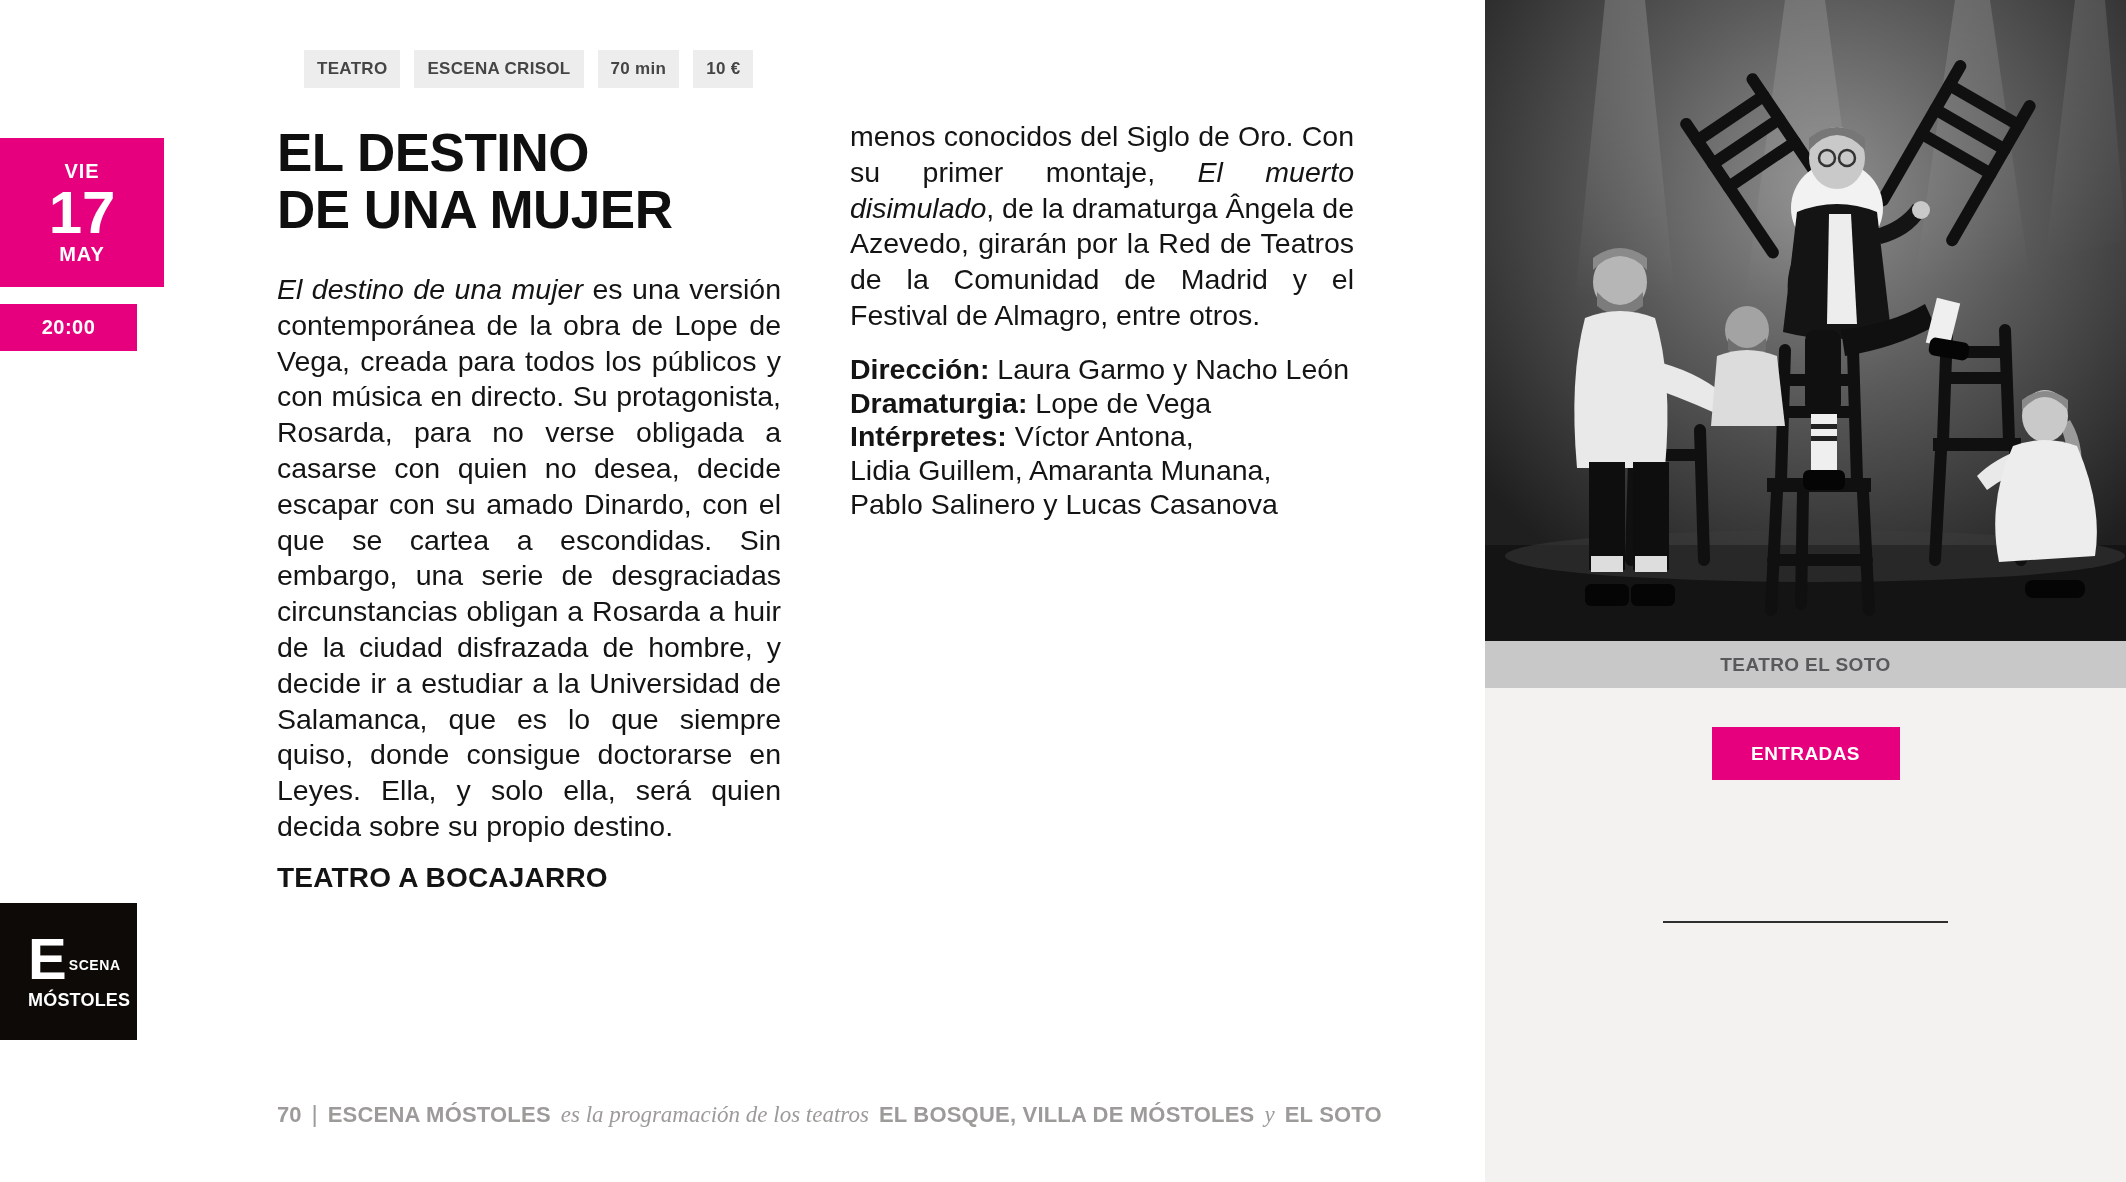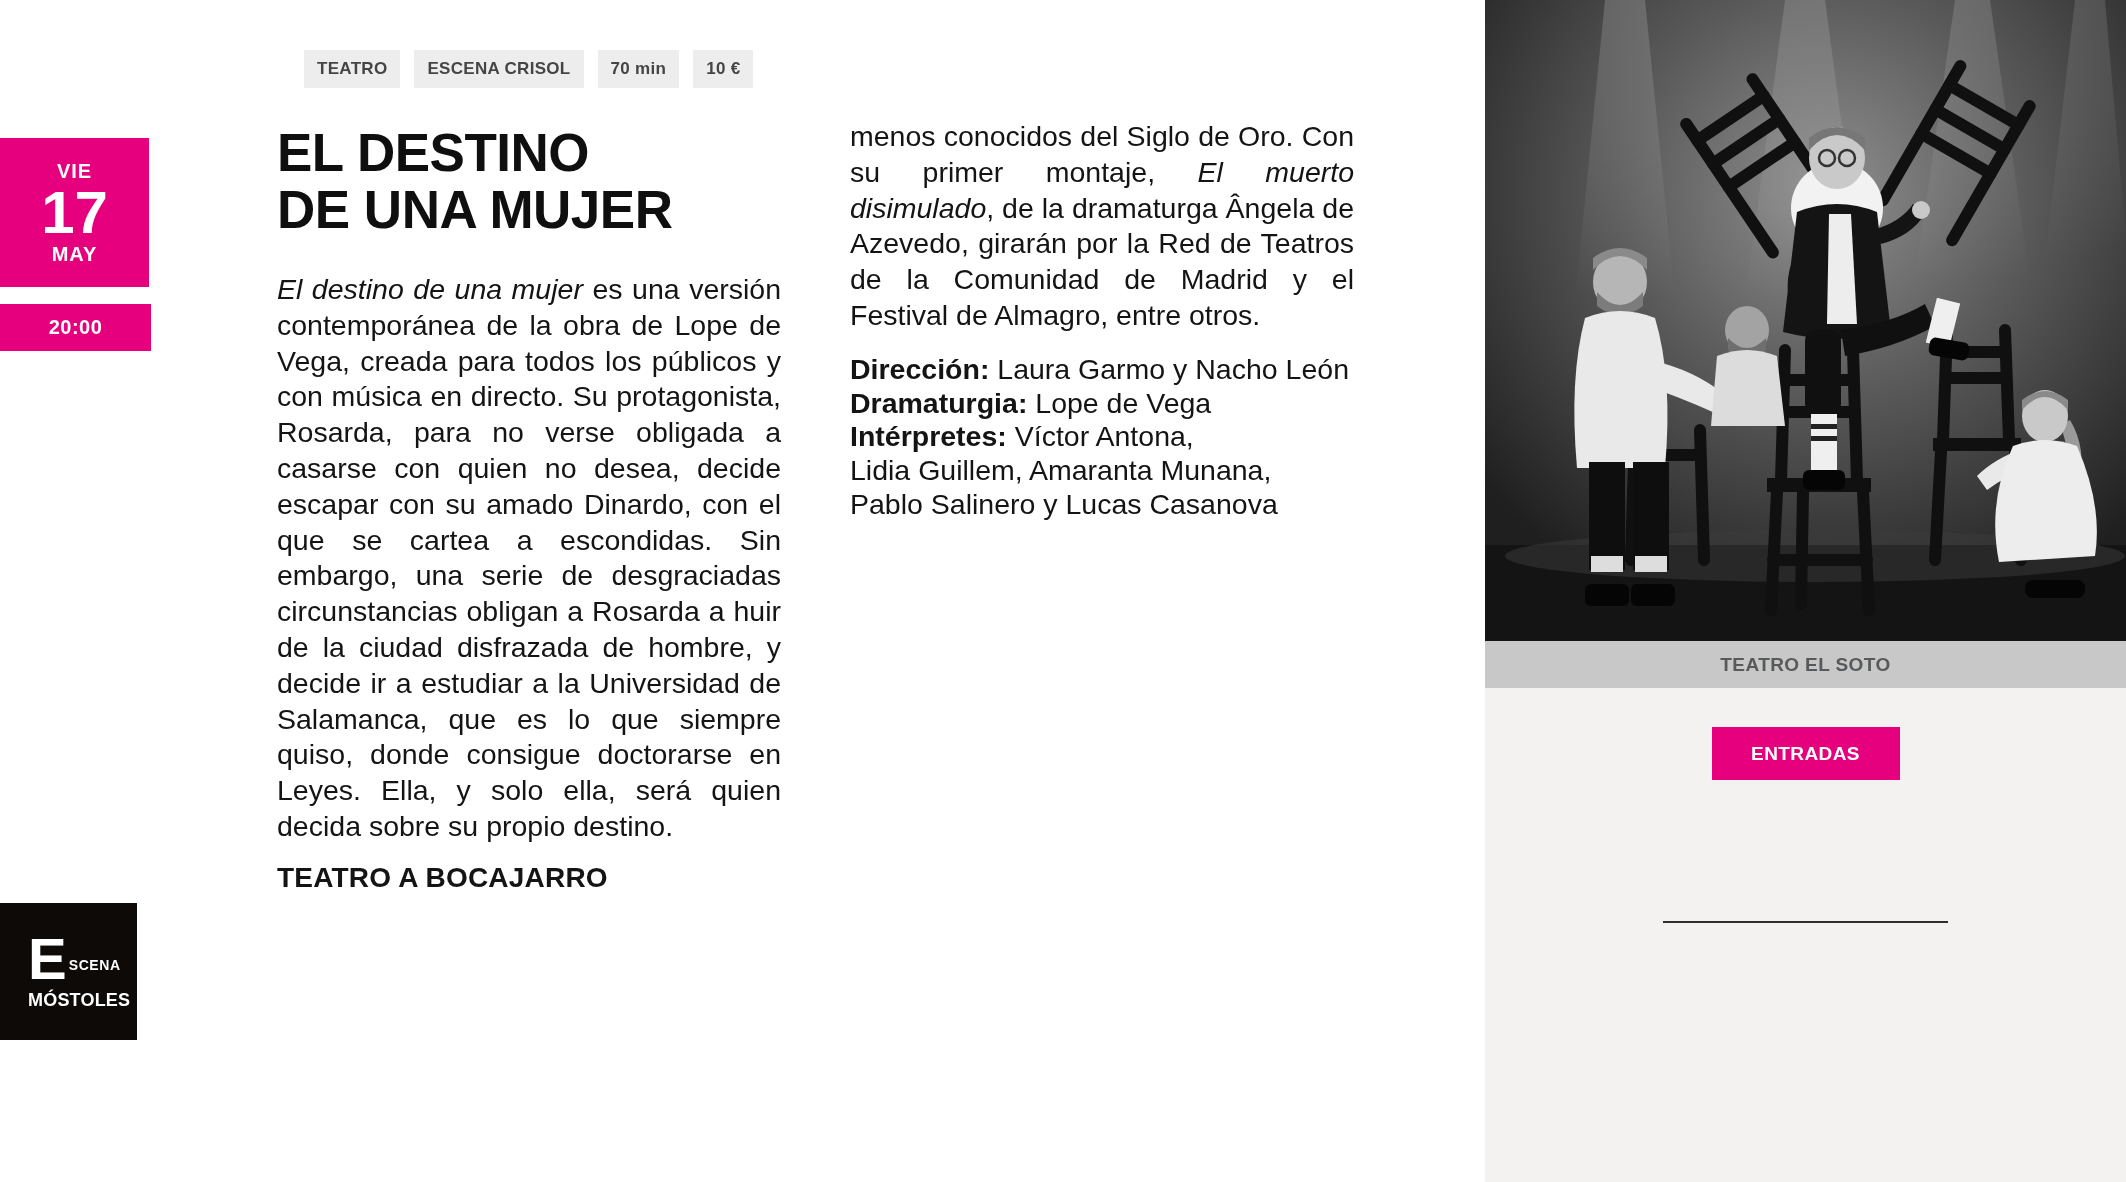--- a/index.html
+++ b/index.html
@@ -4,29 +4,29 @@
 <style>
   * { margin:0; padding:0; box-sizing:border-box; }
   html,body { background:#ffffff; }
   .page {
     position:relative; width:2126px; height:1182px; overflow:hidden;
     background:#ffffff; font-family:"Liberation Sans", sans-serif; color:#111;
   }
 
   
   .date-box {
-    position:absolute; left:0; top:138px; width:149px; height:149px;
+    position:absolute; left:0; top:138px; width:164px; height:149px;
     background:#E6007E; color:#fff; display:flex; flex-direction:column;
     align-items:center; justify-content:center; gap:2px; text-align:center;
   }
   .date-weekday { font-size:20px; font-weight:700; letter-spacing:1px; }
   .date-day { font-size:60px; font-weight:700; line-height:56px; }
   .date-month { font-size:20px; font-weight:700; letter-spacing:1px; }
   .time-box {
-    position:absolute; left:0; top:304px; width:151px; height:47px;
+    position:absolute; left:0; top:304px; width:137px; height:47px;
     background:#E6007E; color:#fff; display:flex; align-items:center;
     justify-content:center; font-size:20px; font-weight:700; letter-spacing:.5px;
   }
 
   
   .logo {
     position:absolute; left:0; top:903px; width:137px; height:137px;
     background:#0d0a08; color:#fff; padding:34px 0 0 28px;
   }
   .logo-row { display:flex; align-items:flex-end; line-height:1; }
@@ -238,14 +238,23 @@
       <path d="M528 446 q32 -12 64 0 q26 60 18 110 l-96 6 q-12 -60 14 -116 z" fill="#ededed"></path>
       <rect x="540" y="580" width="60" height="18" rx="8" fill="#050505"></rect>
     </svg>
     <div class="caption-bar">
       <span class="caption-text">TEATRO EL SOTO</span>
     </div>
     <button class="tickets-button">ENTRADAS</button>
     <div class="panel-divider"></div>
   </div>
 
+  <div class="footer">
+    <span class="footer-num">70</span>
+    <span class="footer-sep">|</span>
+    <span class="footer-brand">ESCENA MÓSTOLES</span>
+    <span class="footer-tagline">es la programación de los teatros</span>
+    <span class="footer-venues">EL BOSQUE, VILLA DE MÓSTOLES</span>
+    <span class="footer-tagline">y</span>
+    <span class="footer-venues">EL SOTO</span>
+  </div>
 
 </div>
 
 </body></html>

